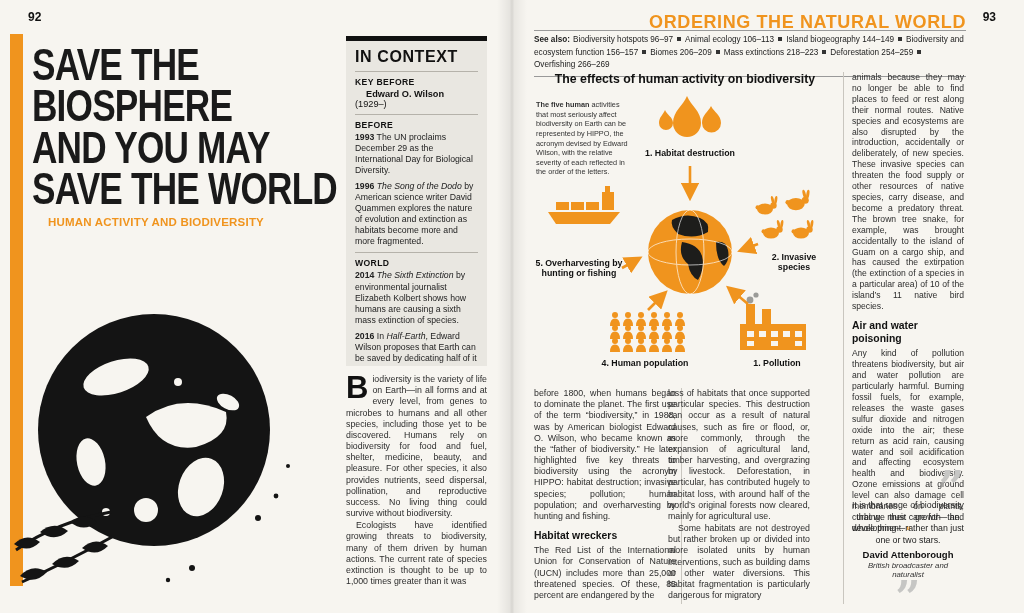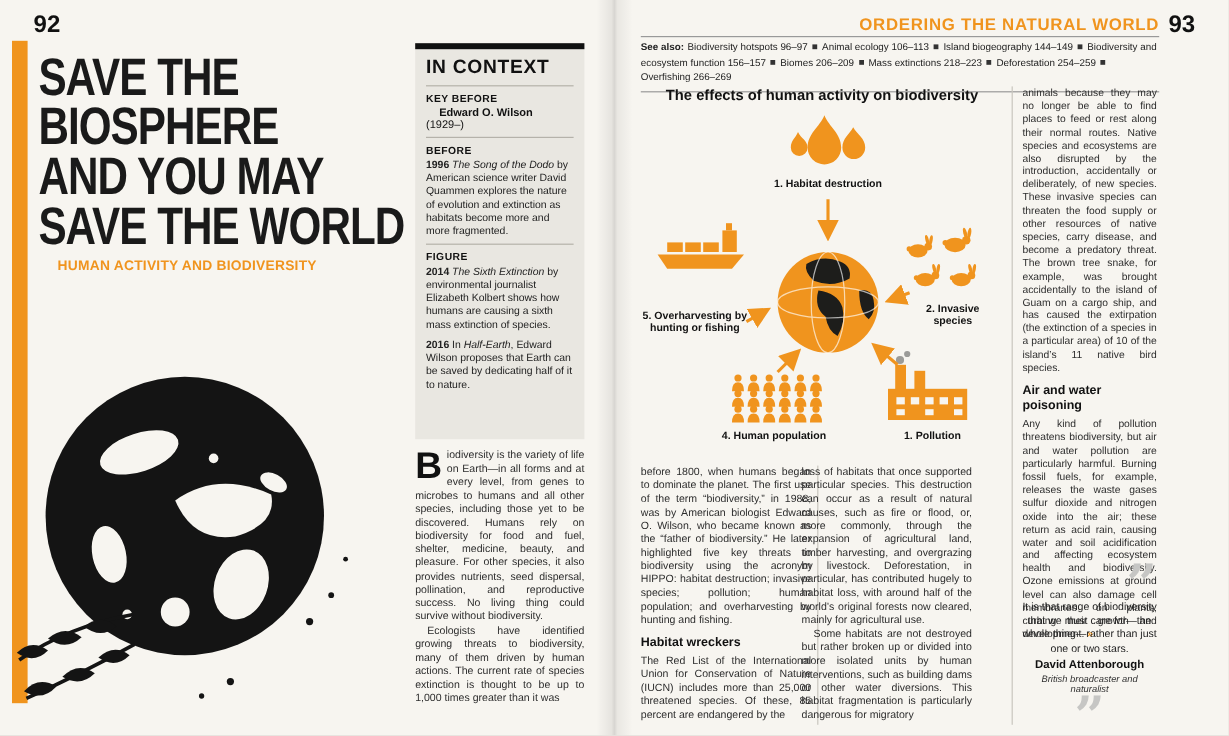--- a/index.html
+++ b/index.html
@@ -3,22 +3,22 @@
 <meta charset="utf-8">
 <style>
   :root{ --accent:#f0941e; --ink:#1a1a1a; --paper:#f7f5f0; }
   *{margin:0;padding:0;box-sizing:border-box;}
   html,body{background:#dcd9d2;}
   body{font-family:"Liberation Sans",sans-serif;}
   .stage{position:relative;width:1024px;height:613px;background:var(--paper);overflow:hidden;margin:0 auto;}
   .abs{position:absolute;}
 
   
-  .pagenum{font-size:20px;font-weight:700;color:#111;}
-  .section-title{font-size:14px;font-weight:700;letter-spacing:.6px;color:var(--accent);}
+  .pagenum{font-size:12px;font-weight:700;color:#111;}
+  .section-title{font-size:18px;font-weight:700;letter-spacing:.6px;color:var(--accent);}
 
   
   .accent-bar{left:10px;top:34px;width:13px;height:552px;background:var(--accent);}
   .headline{left:32px;top:44px;width:310px;font-weight:700;font-size:44px;line-height:.94;color:var(--ink);letter-spacing:-1px;}
   .headline .tl{transform:scaleX(.8);transform-origin:0 50%;white-space:nowrap;}
   .subtitle{left:32px;top:216px;width:300px;color:var(--accent);font-weight:700;font-size:11.5px;letter-spacing:.2px;padding-left:16px;}
 
   
   .icx{left:346px;top:36px;width:141px;height:330px;background:#e9e7e1;border-top:5px solid #111;padding:7px 9px;overflow:hidden;}
   .icx-h{font-size:16px;font-weight:700;letter-spacing:.6px;color:#111;margin-bottom:5px;}
@@ -121,40 +121,42 @@
     </g>
   </svg>
 
   <div class="abs icx">
     <div class="icx-h">IN CONTEXT</div>
     <div class="icx-div"></div>
     <div class="icx-label">KEY BEFORE</div>
     <div class="icx-name"><span class="nm">Edward O. Wilson</span><span> (1929–)</span></div>
     <div class="icx-div"></div>
     <div class="icx-label">BEFORE</div>
+    <p class="icx-text"><span class="yr">1993</span><span> The UN proclaims December 29 as the International Day for Biological Diversity.</span><span class="it"></span><span></span></p>
     <p class="icx-text"><span class="yr">1996</span><span> </span><span class="it">The Song of the Dodo</span><span> by American science writer David Quammen explores the nature of evolution and extinction as habitats become more and more fragmented.</span></p>
     <div class="icx-div"></div>
-    <div class="icx-label">FIGURE</div>
+    <div class="icx-label">WORLD</div>
     <p class="icx-text"><span class="yr">2014</span><span> </span><span class="it">The Sixth Extinction</span><span> by environmental journalist Elizabeth Kolbert shows how humans are causing a sixth mass extinction of species.</span></p>
     <p class="icx-text"><span class="yr">2016</span><span> In </span><span class="it">Half-Earth</span><span>, Edward Wilson proposes that Earth can be saved by dedicating half of it to nature.</span></p>
   </div>
 
   <div class="abs bodycol lp-body">
     <p><span class="dropcap">B</span><span>iodiversity is the variety of life on Earth—in all forms and at every level, from genes to microbes to humans and all other species, including those yet to be discovered. Humans rely on biodiversity for food and fuel, shelter, medicine, beauty, and pleasure. For other species, it also provides nutrients, seed dispersal, pollination, and reproductive success. No living thing could survive without biodiversity.</span></p>
     <p class="indent">Ecologists have identified growing threats to biodiversity, many of them driven by human actions. The current rate of species extinction is thought to be up to 1,000 times greater than it was</p>
   </div>
 
   <div class="abs gutter"></div>
 
   <div class="abs see-also">
     <span class="sa-label">See also:</span><span class="sa-item">Biodiversity hotspots 96–97</span><span class="sa-sq"></span><span class="sa-item">Animal ecology 106–113</span><span class="sa-sq"></span><span class="sa-item">Island biogeography 144–149</span><span class="sa-sq"></span><span class="sa-item">Biodiversity and ecosystem function 156–157</span><span class="sa-sq"></span><span class="sa-item">Biomes 206–209</span><span class="sa-sq"></span><span class="sa-item">Mass extinctions 218–223</span><span class="sa-sq"></span><span class="sa-item">Deforestation 254–259</span><span class="sa-sq"></span><span class="sa-item">Overfishing 266–269</span>
   </div>
 
   <div class="abs diag">
     <div class="diag-title">The effects of human activity on biodiversity</div>
+    <div class="diag-caption"><span class="b">The five human</span><span> activities that most seriously affect biodiversity on Earth can be represented by HIPPO, the acronym devised by Edward Wilson, with the relative severity of each reflected in the order of the letters.</span></div>
 
     <svg width="302" height="292" viewBox="0 0 302 292">
       <defs>
         <g id="person">
             <circle cx="5" cy="3" r="3"></circle>
             <path d="M0,14 Q0,6.5 5,6.5 Q10,6.5 10,14 Z"></path>
           </g>
         <g id="rabbit">
             <ellipse cx="9" cy="11" rx="8" ry="5.5"></ellipse>
             <circle cx="17.5" cy="7.5" r="3.2"></circle>

